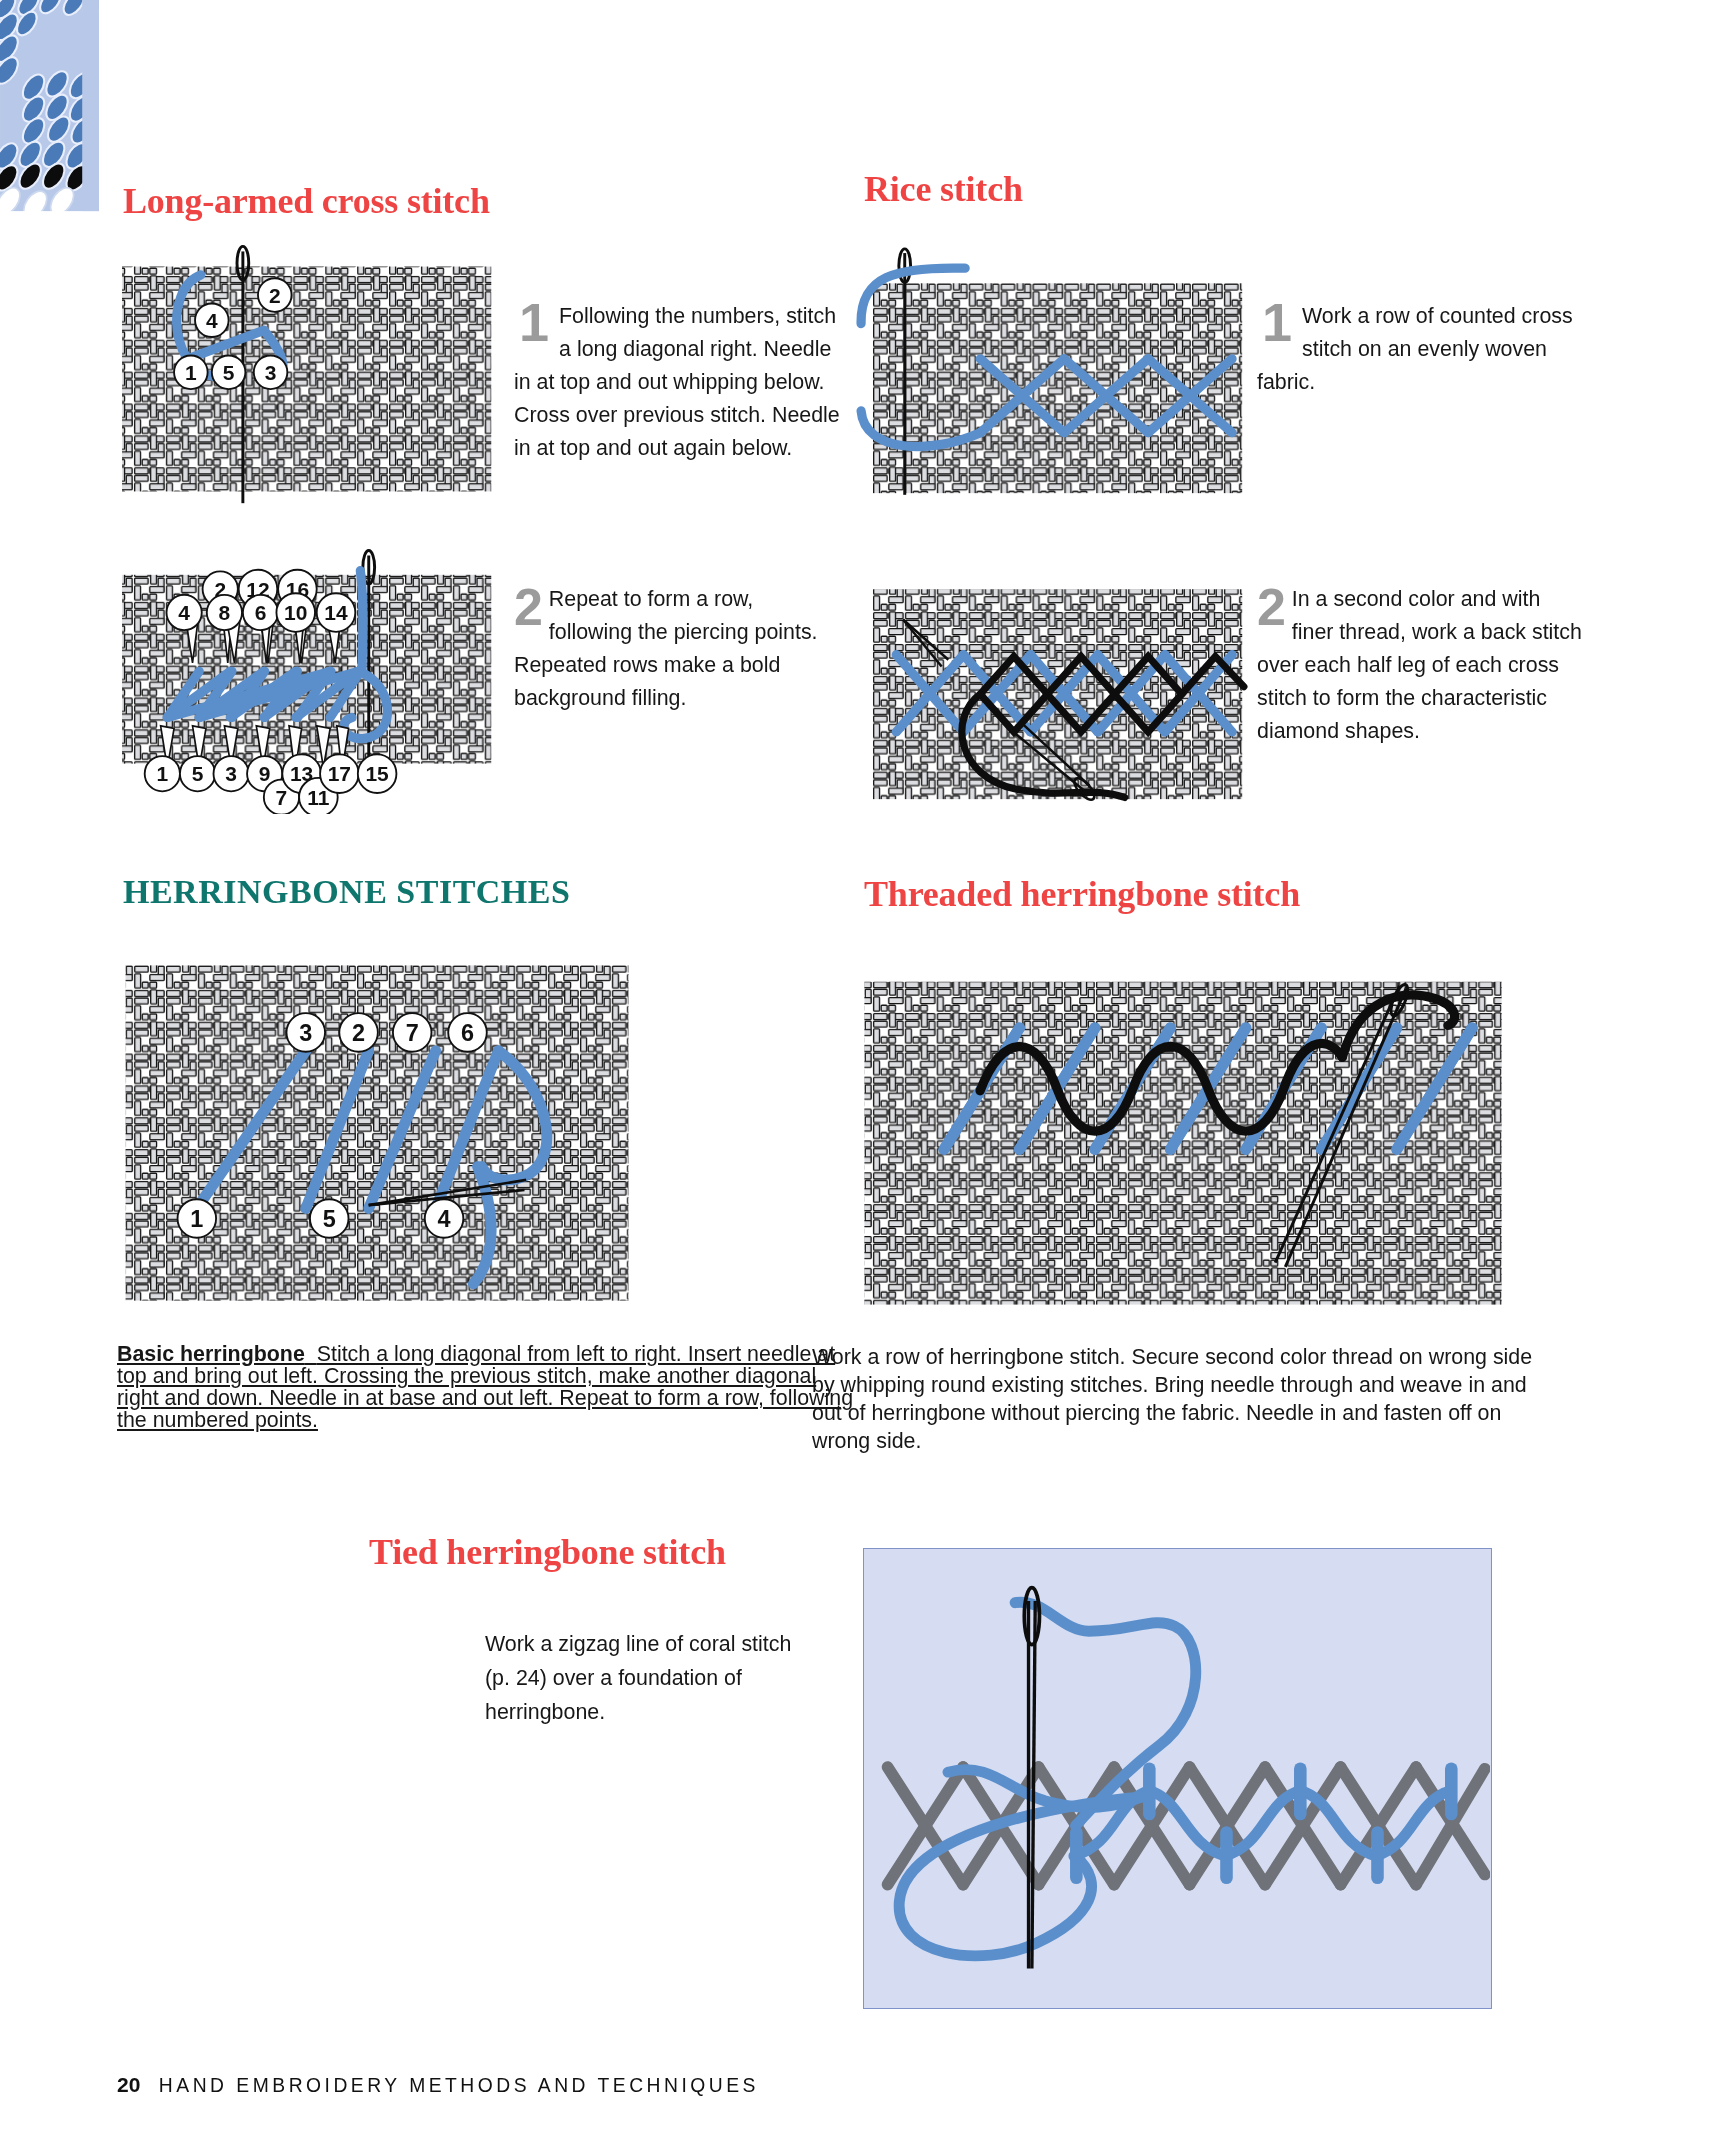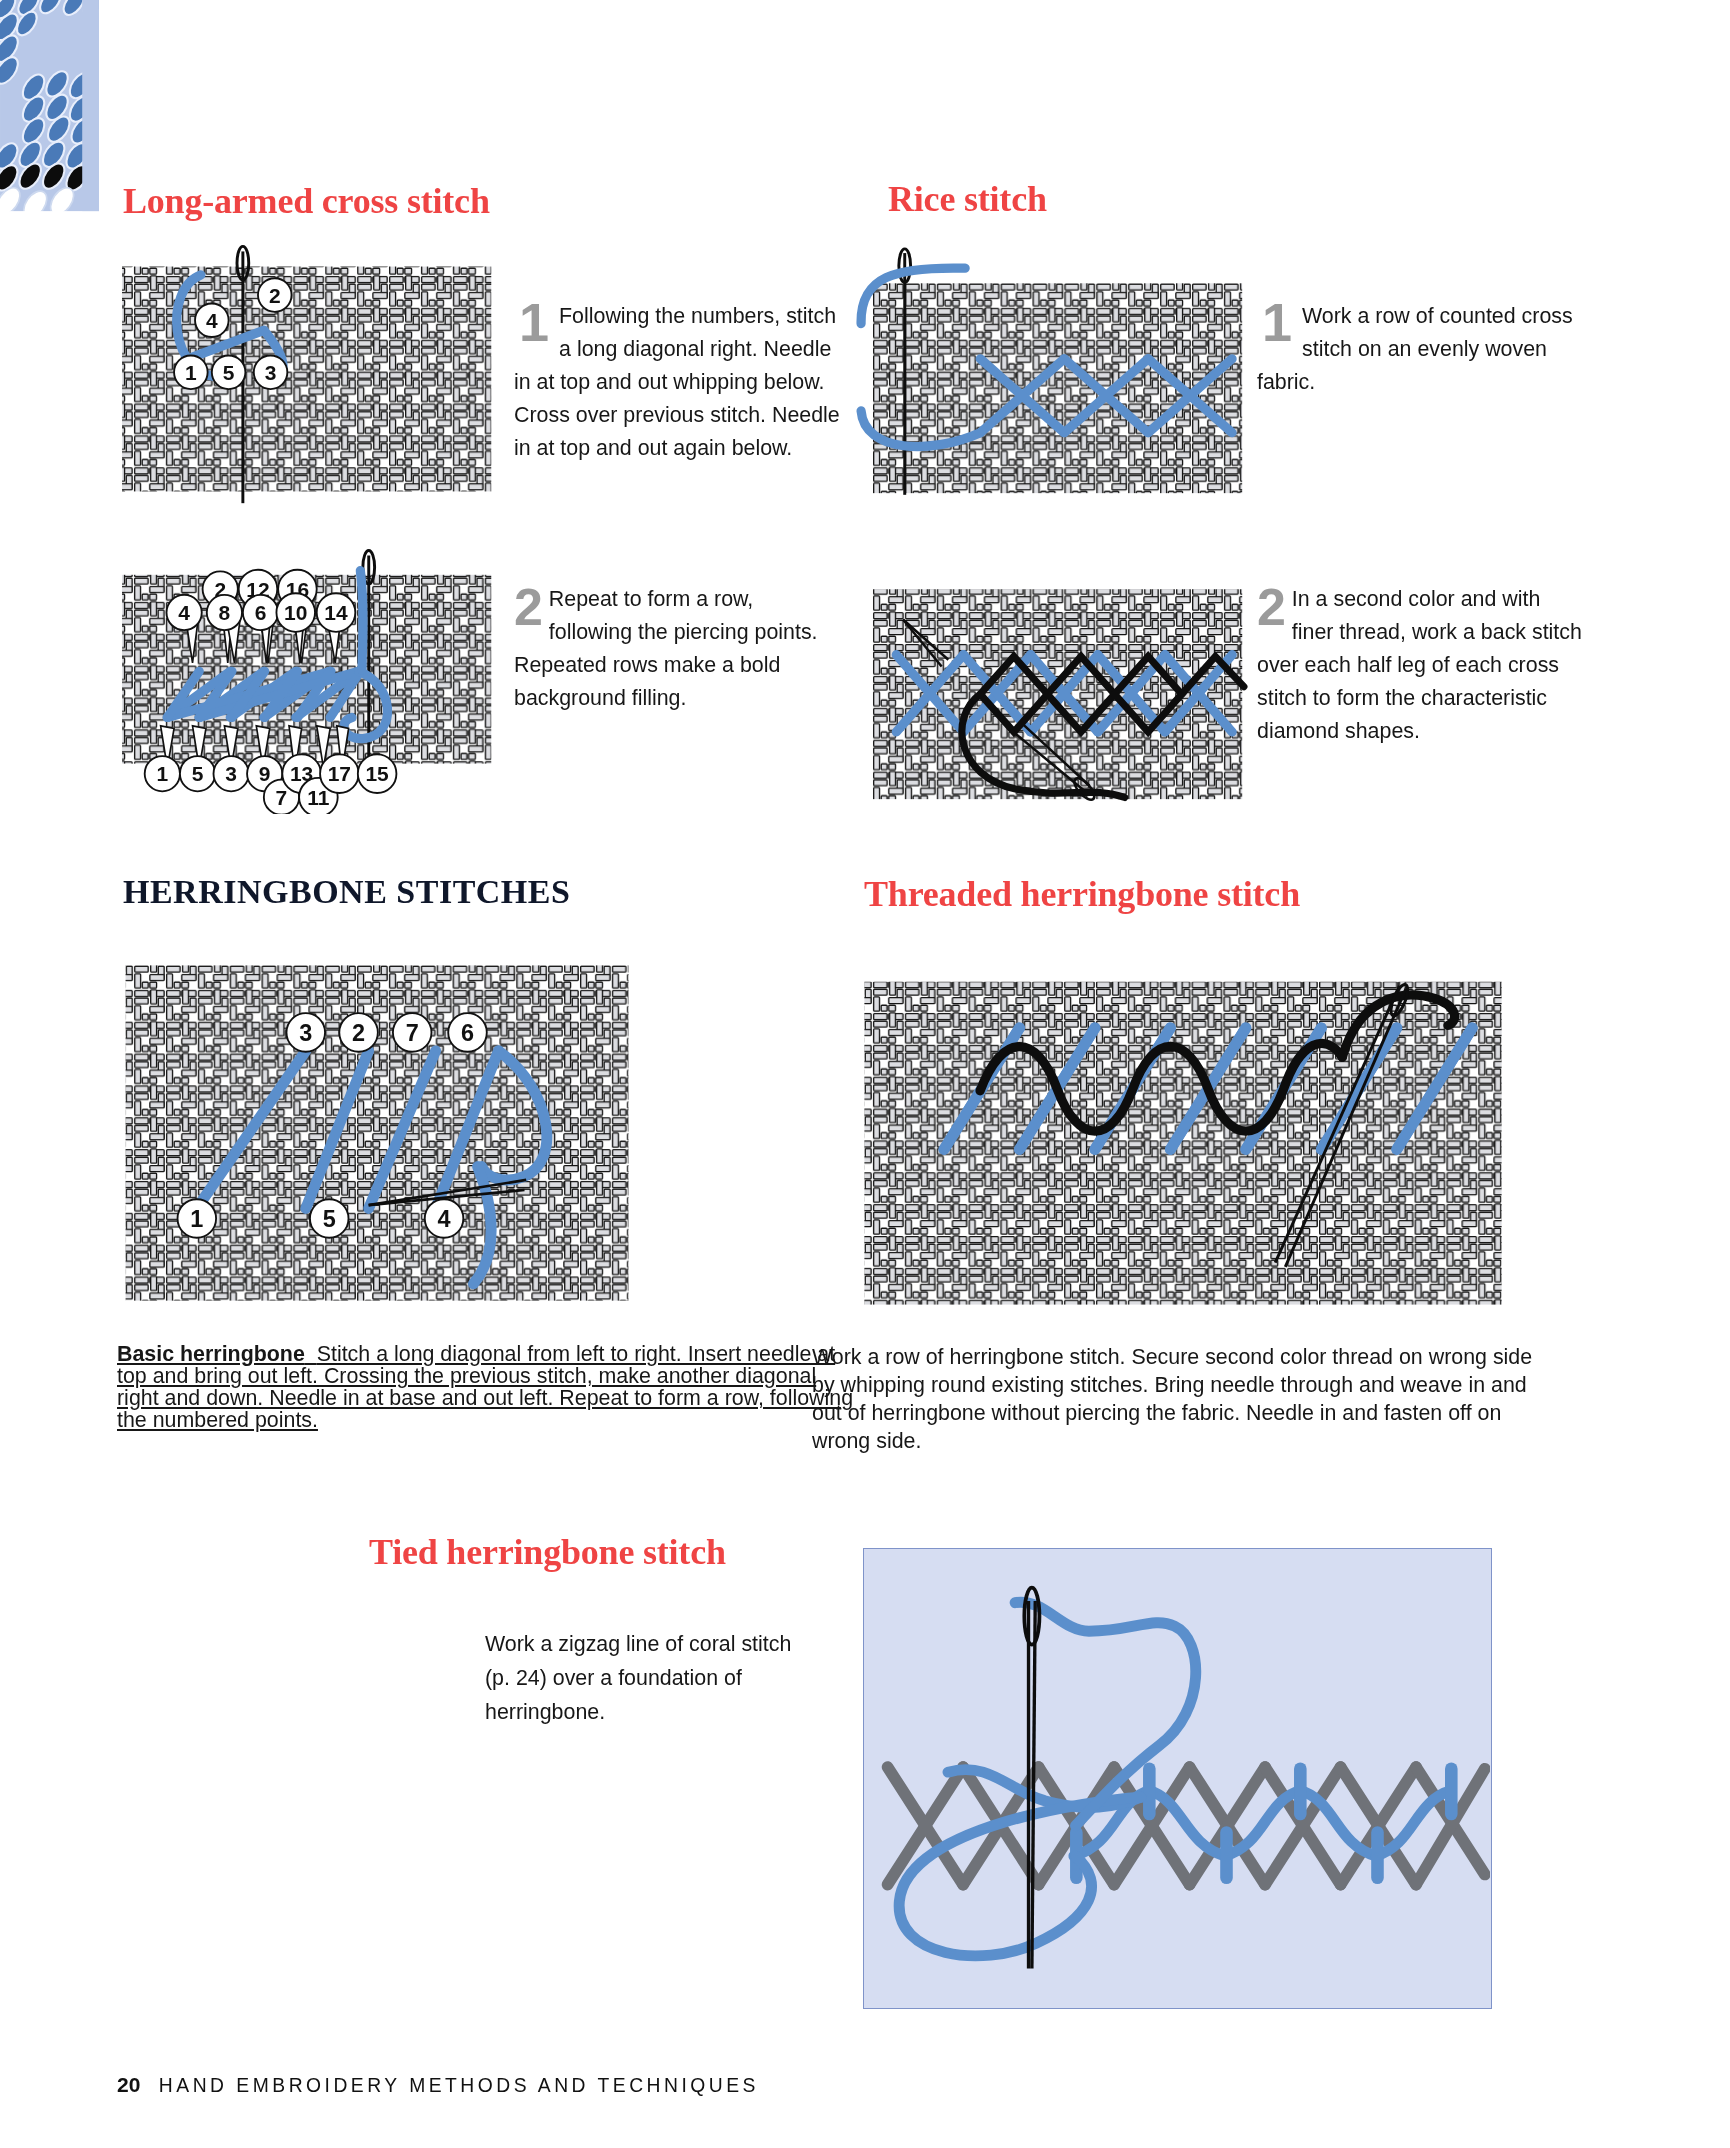--- a/index.html
+++ b/index.html
@@ -22,21 +22,21 @@
     font-weight:bold;
     color:#ef4444;
     font-size:36px;
     letter-spacing:-0.2px;
     white-space:nowrap;
   }
   .h-caps{
     position:absolute;
     font-family:"Liberation Serif", serif;
     font-weight:bold;
-    color:#0f172a;
+    color:#0f766e;
     font-size:34px;
     letter-spacing:0.5px;
     white-space:nowrap;
     text-align:right;
   }
 
   
   .para{
     position:absolute;
     font-family:"Liberation Sans", sans-serif;
@@ -123,21 +123,21 @@
         <ellipse cx="74" cy="240" rx="18" ry="11" transform="rotate(-55 74 240)"></ellipse>
         <rect x="0" y="252" width="118" height="33" fill="#ffffff" stroke="none"></rect>
       </g>
       <rect x="98" y="0" width="20" height="252" fill="#b8c8e8"></rect>
       <rect x="0" y="252" width="118" height="33" fill="#ffffff"></rect>
     </svg>
   </div>
 
   <div class="h-main" style="left:123px;top:180px;">Long-armed cross stitch</div>
 
-  <div class="h-main" style="left:864px;top:178px;margin-left:24px;">Rice stitch</div>
+  <div class="h-main" style="left:864px;top:168px;">Rice stitch</div>
 
   <div class="h-caps" style="left:123px;top:873px;">HERRINGBONE STITCHES</div>
 
   <div class="h-main" style="left:369px;top:1531px;">Tied herringbone stitch</div>
 
   <div class="h-main" style="left:864px;top:873px;">Threaded herringbone stitch</div>
 
   <div class="fig" style="left:117px;top:243px;">
     <svg width="386" height="277" viewBox="0 0 460 330">
       <defs>

